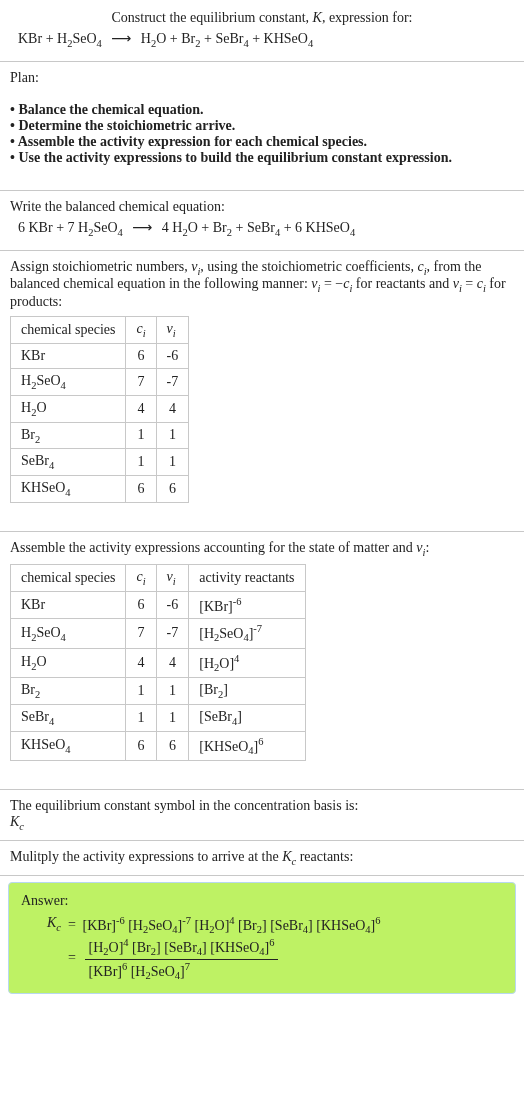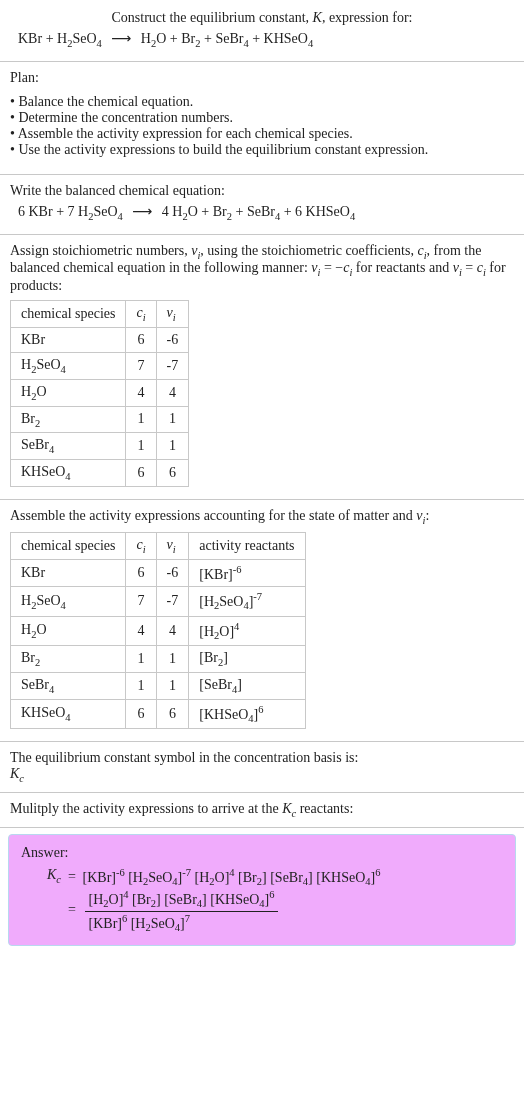--- a/index.html
+++ b/index.html
@@ -16,54 +16,54 @@
     padding: 8px 10px;
   }
   .prompt-line { margin: 2px 0; text-align: center; }
   .eq-line { margin: 4px 8px; white-space: nowrap; }
   .sub { font-size: 0.75em; vertical-align: sub; }
   .sup { font-size: 0.75em; vertical-align: super; }
   .italic { font-style: italic; }
   .arrow { display: inline-block; margin: 0 6px; }
   table.data {
     border-collapse: collapse;
-    margin: 6px 0 4px 0;
+    margin: 6px 0 20px 0;
     padding-left: 8px;
   }
   table.data th, table.data td {
     border: 1px solid #c8c8c8;
     padding: 4px 10px;
     font-weight: normal;
     text-align: left;
     vertical-align: middle;
     white-space: nowrap;
   }
   table.data td.center { text-align: center; }
   .answer-box {
-    background: #f0abfc;
+    background: #bef264;
     border: 1px solid #b8d8ef;
     border-radius: 4px;
     padding: 10px 12px;
     margin: 6px 8px 10px 8px;
   }
   .answer-label { margin-bottom: 4px; }
   .frac {
     display: inline-block;
     vertical-align: middle;
     text-align: left;
     margin: 0 2px;
   }
   .frac .num { display: block; border-bottom: 1px solid #222; padding: 0 4px 1px; }
   .frac .den { display: block; padding: 1px 4px 0; }
   .kc-row { display: flex; align-items: flex-start; margin-left: 26px; }
   .kc-left { padding-top: 2px; white-space: nowrap; }
   .kc-right { margin-left: 4px; }
   .kc-line { margin: 2px 0; white-space: nowrap; }
   .eqsign { display:inline-block; width: 14px; text-align:center; }
-  ul.plan { margin: 8px 0; padding-left: 0; list-style: none; }
+  ul.plan { margin: 16px 0; padding-left: 0; list-style: none; font-weight: bold; }
   ul.plan li::before { content: "• "; }
 </style>
 </head>
 <body>
 
 <div class="section">
   <div class="prompt-line">
     <span>Construct the equilibrium constant, </span><span class="italic">K</span><span>, expression for:</span>
   </div>
   <div class="eq-line">
@@ -78,21 +78,21 @@
     <span><span>SeBr</span><span class="sub">4</span></span>
     +
     <span><span>KHSeO</span><span class="sub">4</span></span>
   </div>
 </div>
 
 <div class="section">
   <div>Plan:</div>
   <ul class="plan">
     <li>Balance the chemical equation.</li>
-    <li>Determine the concentration numbers.</li>
+    <li>Determine the stoichiometric arrive.</li>
     <li>Assemble the activity expression for each chemical species.</li>
     <li>Use the activity expressions to build the equilibrium constant expression.</li>
   </ul>
 </div>
 
 <div class="section">
   <div>Write the balanced chemical equation:</div>
   <div class="eq-line">
     <span>6</span>
     <span>KBr</span>

